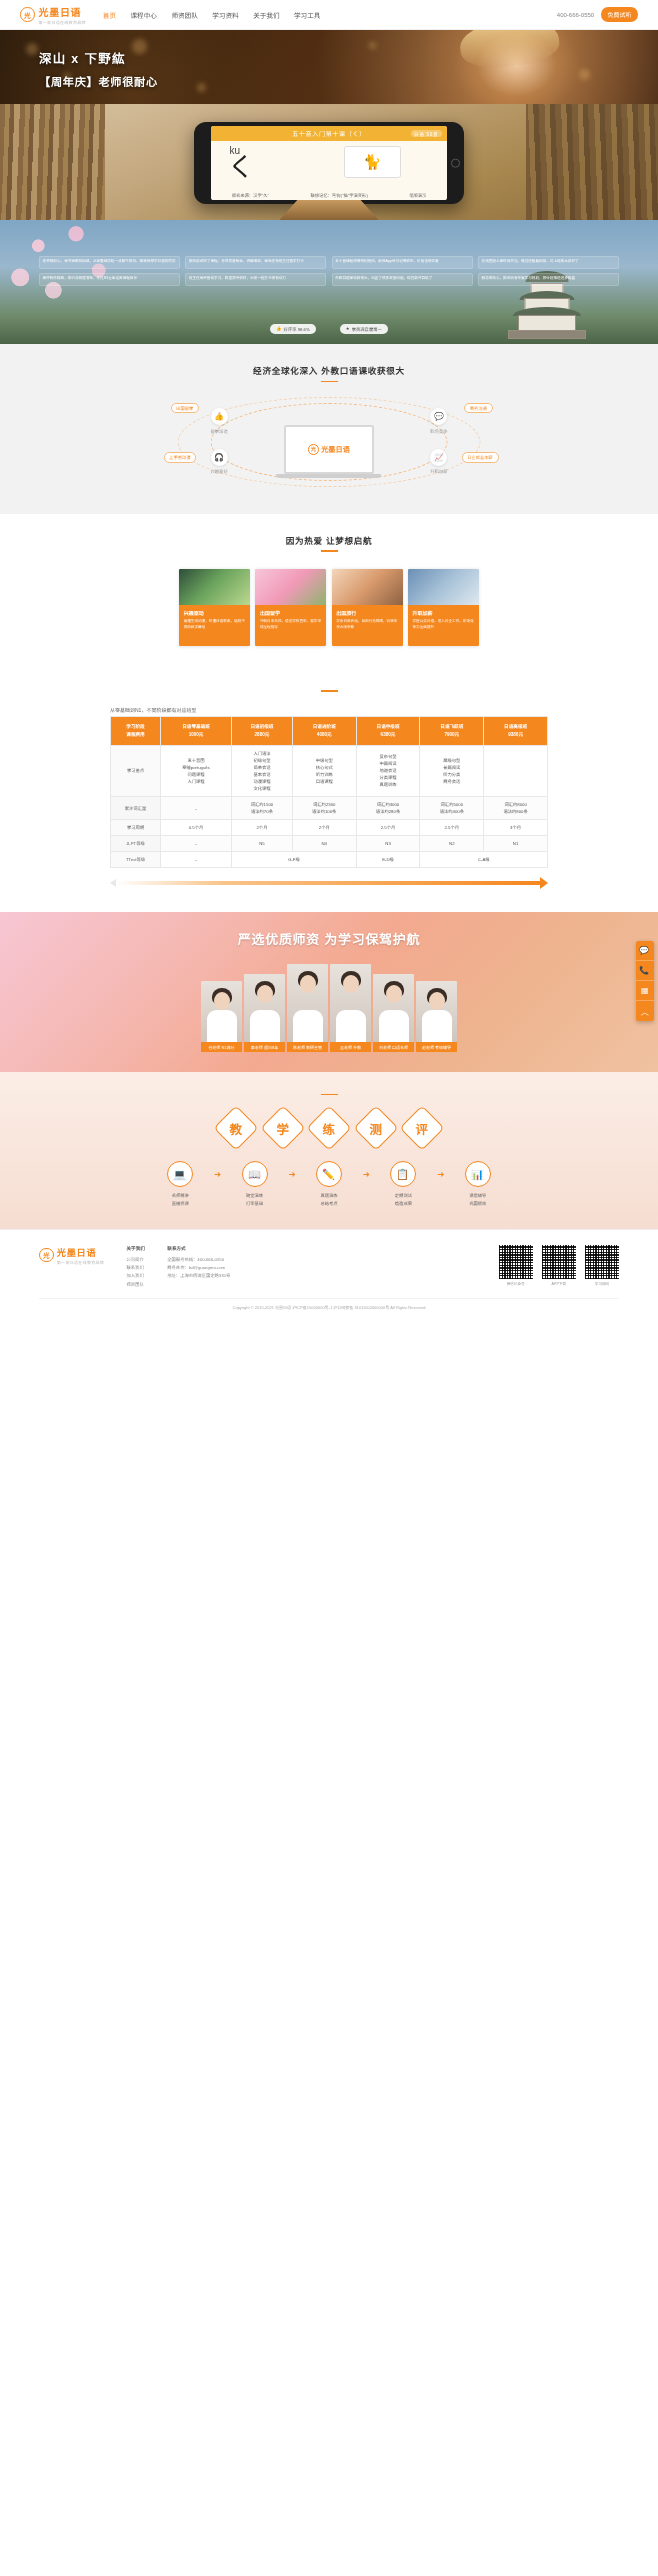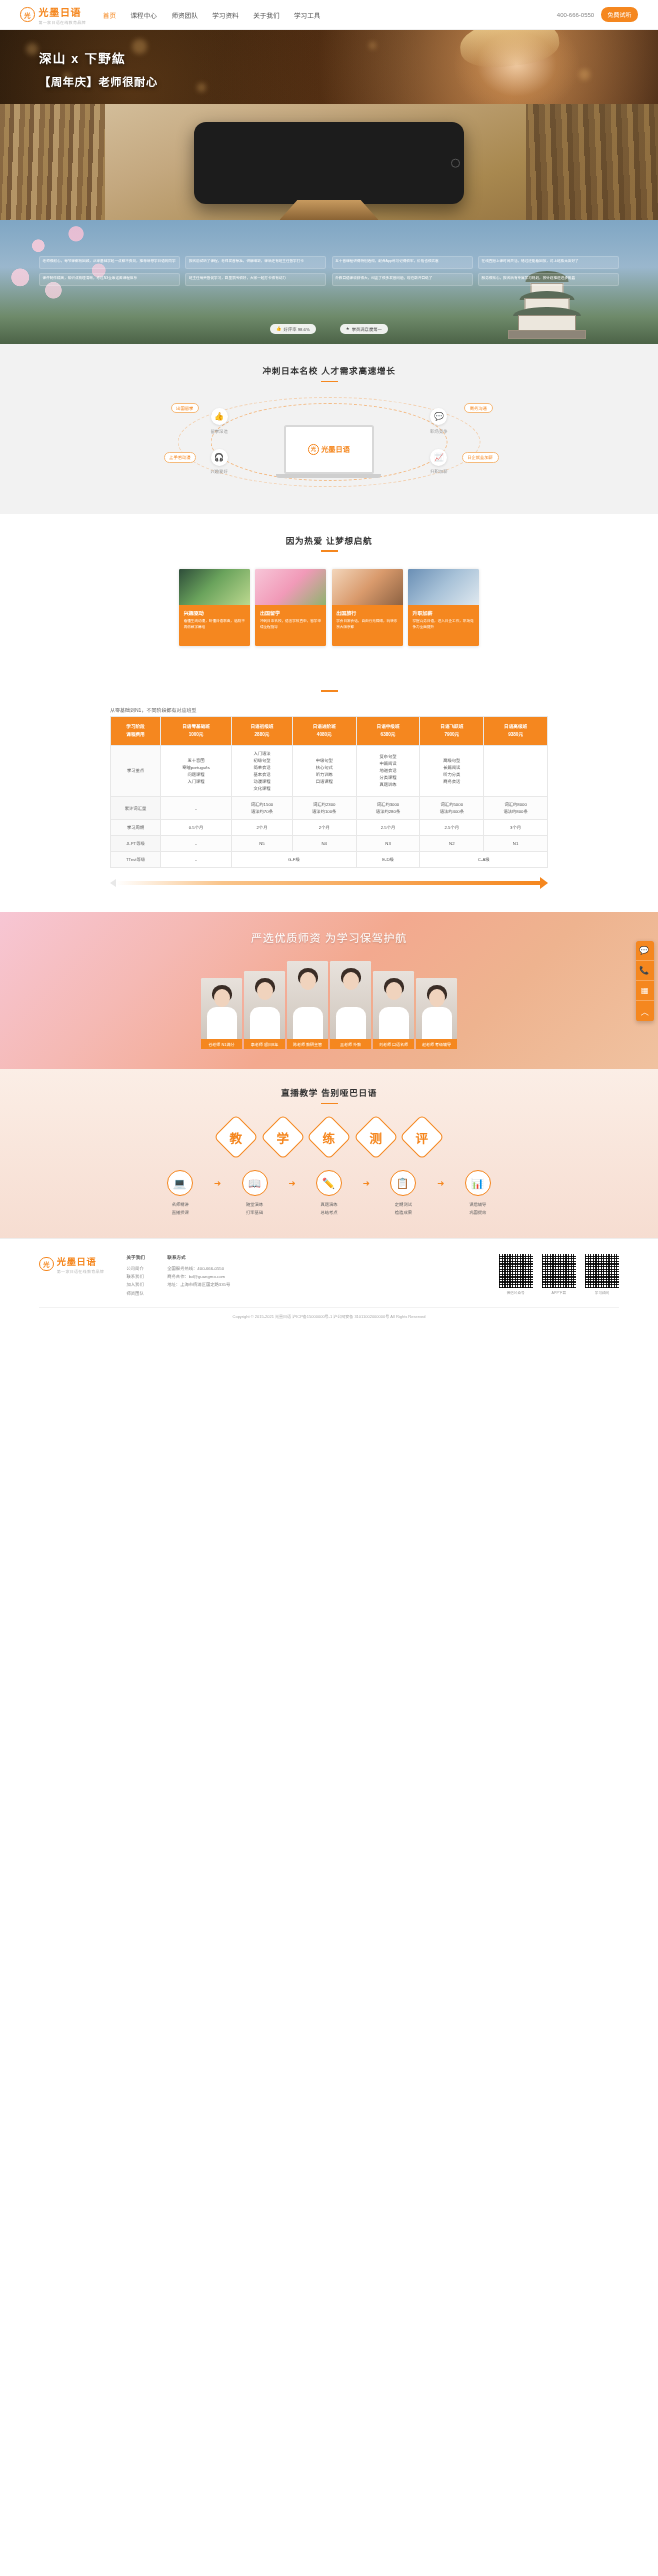--- a/index.html
+++ b/index.html
@@ -211,21 +211,21 @@
   }
   .arrow-line { flex: 1; height: 3.3px; background: linear-gradient(90deg,#fff 0%, #f9c48a 25%, #f5871f 100%); }
   .arrow-left { width: 0; height: 0; border-top: 4.6px solid transparent; border-bottom: 4.6px solid transparent; border-right: 6.6px solid #e8e8e8; }
   .arrow-right { width: 0; height: 0; border-top: 6px solid transparent; border-bottom: 6px solid transparent; border-left: 8.6px solid #f5871f; }
 
   
   .teachers-sec {
     position: relative; padding: 17px 0 20px; overflow: hidden;
     background: linear-gradient(135deg, #f7c6d4 0%, #f5b9b4 25%, #f3a98f 50%, #eeb38f 72%, #f0c2a0 100%);
   }
-  .tsec-title { text-align: center; font-size: 11px; font-weight: normal; color: #fff; letter-spacing: 0.7px; text-shadow: 0 0.7px 2px rgba(0,0,0,.2); }
+  .tsec-title { text-align: center; font-size: 13px; font-weight: bold; color: #fff; letter-spacing: 0.7px; text-shadow: 0 0.7px 2px rgba(0,0,0,.2); }
   .teachers-row { display: flex; justify-content: center; align-items: flex-end; gap: 2px; margin-top: 16px; }
   .tcard { width: 41px; position: relative; }
   .tcard .photo { height: 61px; background: linear-gradient(180deg,#e8e2dc,#cfc6bd); border-radius: 1.3px; position: relative; overflow: hidden; }
   .tcard .photo .head { position: absolute; left: 50%; transform: translateX(-50%); top: 10.5px; width: 16px; height: 18.4px; border-radius: 50%; background: #f0d3bd; }
   .tcard .photo .hair { position: absolute; left: 50%; transform: translateX(-50%); top: 6.6px; width: 20px; height: 17px; border-radius: 50% 50% 40% 40%; background: #3a2d26; }
   .tcard .photo .torso { position: absolute; left: 50%; transform: translateX(-50%); bottom: 0; width: 30px; height: 32px; border-radius: 9.2px 9.2px 0 0; background: #ffffff; }
   .tcard .name {
     background: #f5871f; color: #fff; font-size: 4px; text-align: center;
     padding: 2px 1.3px; white-space: nowrap;
   }
@@ -324,20 +324,34 @@
   <div class="hero-text">
     <div class="hero-line1">深山 x 下野紘</div>
     <div class="hero-line2">【周年庆】老师很耐心</div>
   </div>
 </section>
 
 <section class="phone-sec">
   <div class="shelf-books"></div>
   <div class="shelf-books2"></div>
   <div class="phone-body">
+    <div class="phone-screen">
+      <div class="ps-top">
+        <span>五十音入门第十课（く）</span>
+        <span class="ps-badge">日语 50音</span>
+      </div>
+      <div class="ps-romaji">ku</div>
+      <div class="ps-kana">く</div>
+      <div class="ps-cat">🐈</div>
+      <div class="ps-foot">
+        <span>假名来源：汉字"久"</span>
+        <span>联想记忆：弯钩("猫"字演变形)</span>
+        <span>笔顺演示</span>
+      </div>
+    </div>
     <div class="phone-home"></div>
   </div>
   <div class="phone-stand"></div>
 </section>
 
 <section class="castle-sec">
   <div class="sakura-left"></div>
   <div class="castle-body">
     <div class="castle-roof" style="bottom:57px;width:43px;height:10.5px;"></div>
     <div class="castle-tier" style="bottom:43px;width:33px;height:13px;"></div>
@@ -363,21 +377,21 @@
       <span>好评率 98.6%</span>
     </div>
     <div class="castle-badge">
       <span>★</span>
       <span>学员满意度第一</span>
     </div>
   </div>
 </section>
 
 <section class="global-sec">
-  <div class="sec-title">冲刺日本名校 人才需求高速增长</div>
+  <div class="sec-title">经济全球化深入 外教口语课收获很大</div>
   <div class="sec-underline"></div>
   <div class="globe-wrap">
     <div class="globe-ring"></div>
     <div class="globe-ring r2"></div>
 
     <div class="node" style="left:79px;top:9.2px;">
       <div class="node-icon">👍</div>
       <div class="node-label">留学深造</div>
     </div>
     <div class="node-tag" style="left:39px;top:4px;">出国留学</div>
@@ -609,21 +623,20 @@
         <div class="hair"></div>
         <div class="head"></div>
         <div class="torso"></div>
       </div>
       <div class="name">赵老师 考级辅导</div>
     </div>
   </div>
 </section>
 
 <section class="method-sec">
-  <div class="sec-title">直播教学 告别哑巴日语</div>
   <div class="sec-underline"></div>
   <div class="steps-row">
     <div class="step-hex">
         <span>教</span>
       </div>
     <div class="step-hex">
         <span>学</span>
       </div>
     <div class="step-hex">
         <span>练</span>

